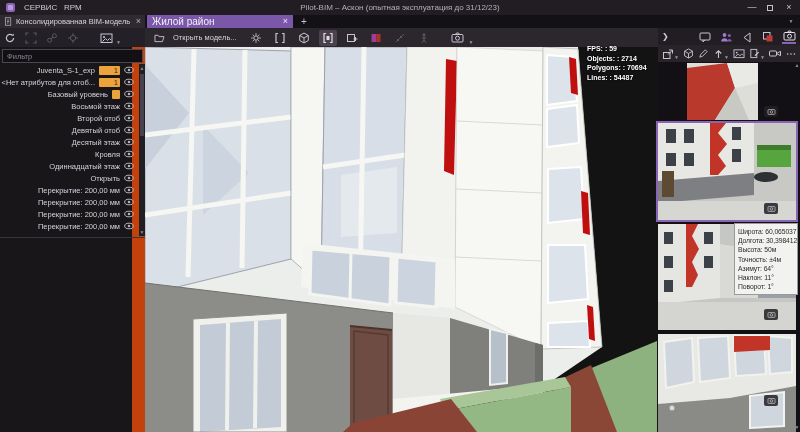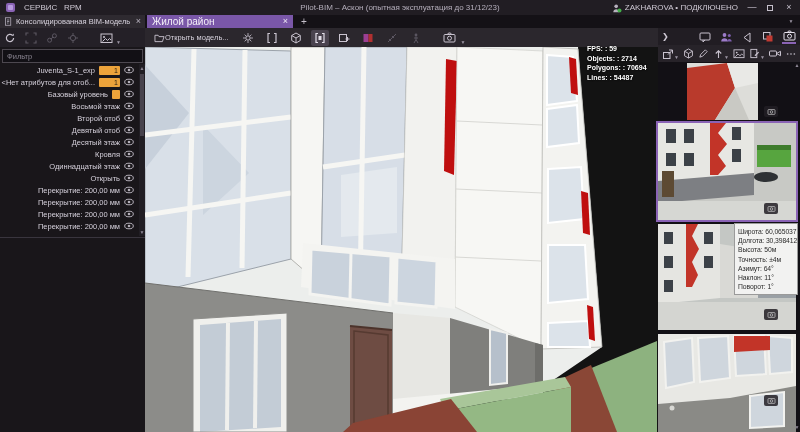--- a/index.html
+++ b/index.html
@@ -26,42 +26,42 @@
   #left-tab { left:0; top:0; width:145px; height:13px; background:#2e2a30; display:flex; align-items:center; padding:0 4px; gap:3px; }
   #left-tab .tab-label { font-size:7.5px; color:#d6d1dc; white-space:nowrap; overflow:hidden; flex:1; }
   .tab-close { font-size:9px; color:#b7b1be; line-height:13px; }
   #main-tab { left:147px; top:0; width:146px; height:13px; background:#7a57a8; display:flex; align-items:center; padding:0 5px; gap:3px; }
   #main-tab .tab-label { font-size:10px; color:#f4f0f8; flex:1; white-space:nowrap; }
   #main-tab .tab-close { color:#efe9f5; }
   #new-tab { left:297px; top:0; width:14px; height:13px; line-height:13px; text-align:center; font-size:10px; color:#c6c0cc; }
   #tabrow-caret { left:784px; top:0; width:14px; height:13px; line-height:13px; text-align:center; font-size:5px; color:#9b95a3; }
 
   
-  #left-panel { left:0; top:28px; width:145px; height:404px; background:#19161a; }
+  #left-panel { left:0; top:28px; width:132px; height:404px; background:#19161a; }
   #lp-toolbar { left:0; top:0; width:145px; height:19px; background:#242027; display:flex; align-items:center; padding-left:3px; gap:7px; }
   .ico { display:inline-flex; align-items:center; justify-content:center; width:14px; height:14px; }
   .ico svg { display:block; }
   .caret { font-size:5px; color:#9b95a3; margin-left:-4px; align-self:flex-end; padding-bottom:2px;}
   #lp-filter { left:2px; top:21px; width:141px; height:14px; background:#121015; border:1px solid #4d4850; color:#cfc9d4; font-size:7.5px; padding:0 4px; font-family:"Liberation Sans",sans-serif; }
   #lp-filter::placeholder { color:#8a8591; }
   #tree { left:0; top:36px; width:139px; height:172px; overflow:hidden; }
   .trow { display:flex; align-items:center; justify-content:flex-end; height:12px; padding-right:5px; }
   .tlabel { font-size:7.5px; color:#d6d1dc; white-space:nowrap; }
   .badge { margin-left:4px; background:#eca33b; color:#2e2412; font-size:7px; height:9px; line-height:9px; min-width:21px; text-align:right; padding:0 2px; border-radius:1px; }
   .badge.small { min-width:8px; }
   .eye { margin-left:4px; flex:none; }
   #tree-sb { left:139px; top:36px; width:6px; height:172px; background:#211e24; }
   #tree-sb .arr { position:absolute; left:0; width:6px; text-align:center; font-size:5px; color:#8d8795; }
   #tree-sb .thumb { position:absolute; left:1px; width:4px; top:10px; height:62px; background:#47424c; }
   #lp-divider { left:0; top:209px; width:145px; height:0; border-top:1px solid #39353e; }
 
   
   #viewport { left:145px; top:28px; width:515px; height:404px; background:#141114; }
   #vp-toolbar { left:0; top:0; width:515px; height:19px; background:#2b272d; display:flex; align-items:center; gap:6px; padding-left:5px; }
-  #open-model { display:flex; align-items:center; gap:0; font-size:7.5px; color:#d6d1dc; padding:2px 4px; }
+  #open-model { display:flex; align-items:center; gap:8px; font-size:7.5px; color:#d6d1dc; padding:2px 4px; }
   .tbtn { display:inline-flex; align-items:center; justify-content:center; width:18px; height:16px; border-radius:2px; }
   .tbtn.active { background:#4a434f; }
   #vp-canvas { left:0; top:19px; width:515px; height:385px; }
   #vp-stats { left:442px; top:16px; width:70px; font-size:7px; font-weight:bold; color:#fff; line-height:9.5px; text-shadow:0 0 2px #000; }
 
   
   #right-panel { left:658px; top:28px; width:142px; height:404px; background:#121015; }
   #rp-row1 { left:0; top:0; width:142px; height:17px; background:#211d23; display:flex; align-items:center; padding:0 4px; }
   #rp-row2 { left:0; top:17px; width:142px; height:17px; background:#272329; display:flex; align-items:center; gap:4px; padding:0 4px; }
   #rp-expand { font-size:8px; color:#cfc9d4; margin-right:auto; }
@@ -81,28 +81,20 @@
 </head>
 <body>
 
 <div id="app">
 
   <div id="titlebar" class="abs">
     <div id="logo" class="abs"></div>
     <span class="menu-item" style="left:18px">СЕРВИС</span>
     <span class="menu-item" style="left:58px">RPM</span>
     <div id="win-title" class="abs">Pilot-BIM – Аскон (опытная эксплуатация до 31/12/23)</div>
-    <div id="user-block">
-      <svg width="10" height="10" viewBox="0 0 12 12">
-          <circle cx="5" cy="4" r="2.2" fill="#b7b1be"></circle>
-          <path d="M1.5 11c0-2.4 1.6-3.6 3.5-3.6S8.5 8.6 8.5 11z" fill="#b7b1be"></path>
-          <circle cx="9" cy="9" r="2.4" fill="#43b04a"></circle>
-        </svg>
-      <span>ZAKHAROVA • ПОДКЛЮЧЕНО</span>
-    </div>
     <span class="winctl" style="right:40px">—</span>
     <span class="winctl" style="right:22px">
         <span id="btn-max-box"></span>
       </span>
     <span class="winctl" style="right:3px">×</span>
   </div>
 
   <div id="tabrow" class="abs">
     <div id="left-tab" class="abs">
       <svg width="9" height="9" viewBox="0 0 12 12">

